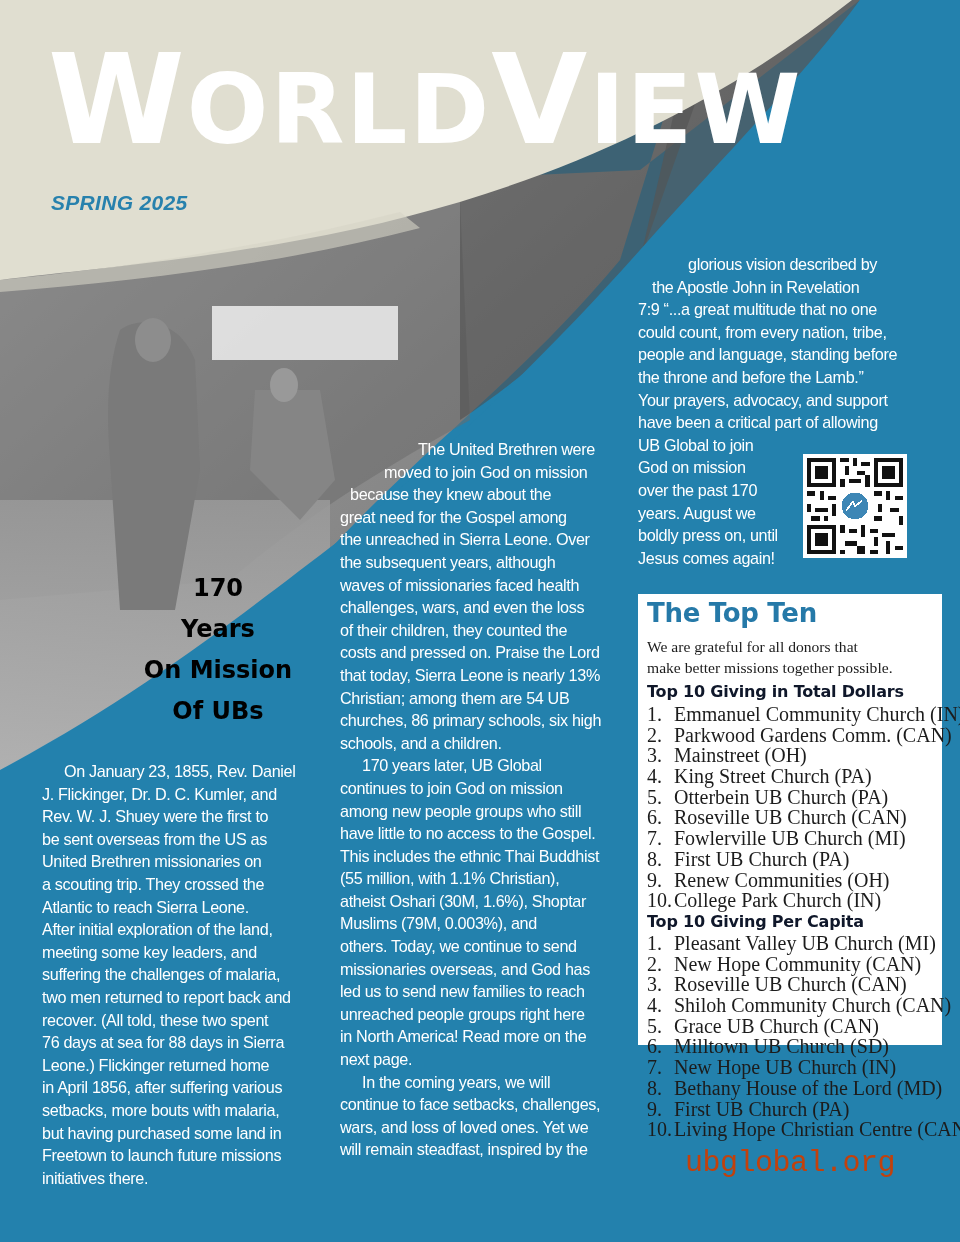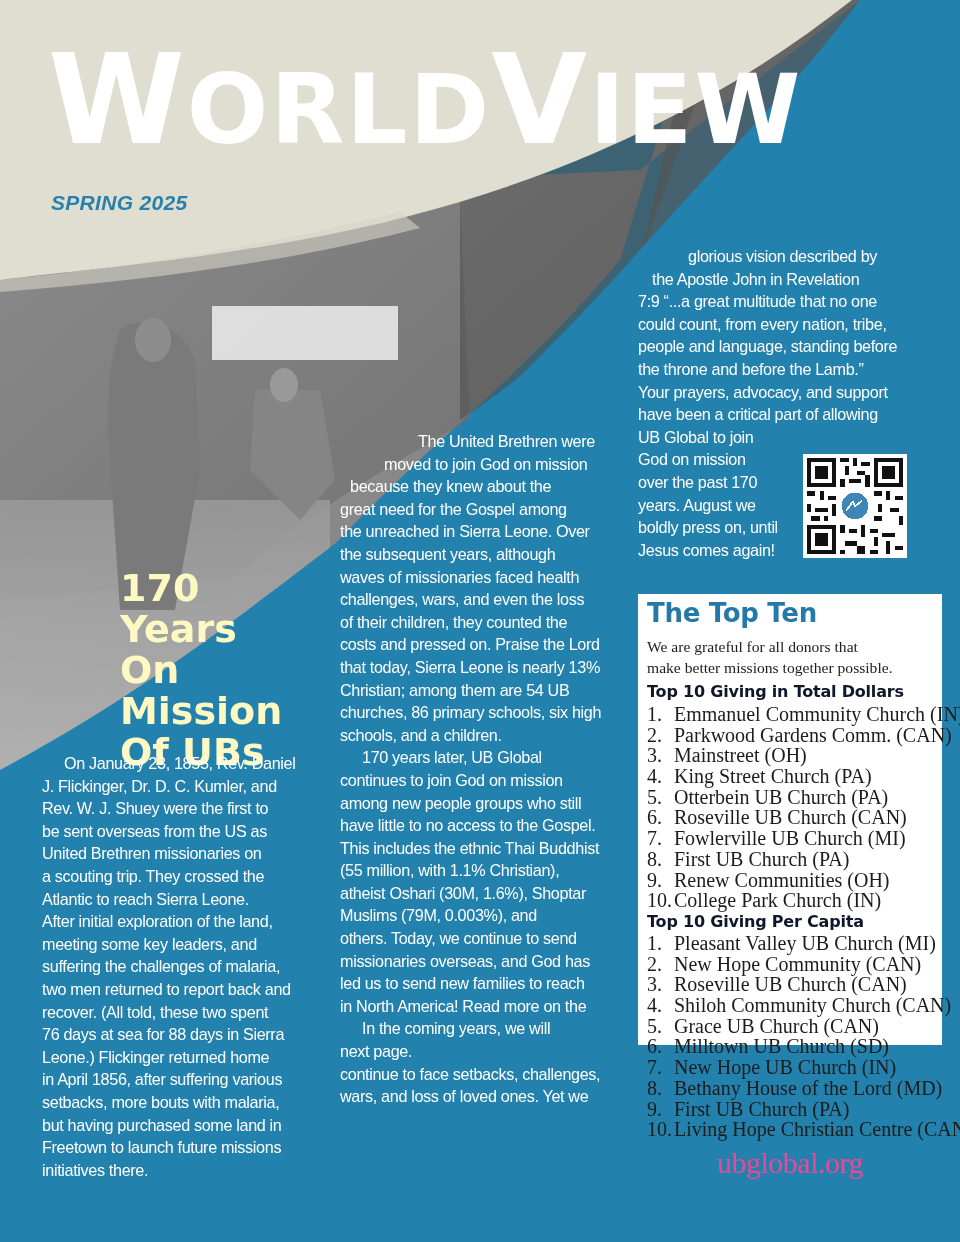--- a/index.html
+++ b/index.html
@@ -2,36 +2,36 @@
 <html><head>
   <meta charset="utf-8">
   <style>
     html, body { margin: 0; padding: 0; }
     body { width: 960px; height: 1242px; position: relative; overflow: hidden; background: #2381ad; font-family: "Liberation Sans", sans-serif; }
     .bg-svg { position: absolute; left: 0; top: 0; width: 960px; height: 1242px; }
     .masthead { position: absolute; left: 48px; top: 38px; font-family: "DejaVu Sans", sans-serif; color: #ffffff; font-weight: bold; letter-spacing: 2px; white-space: nowrap; line-height: 1; }
     .masthead .big { font-size: 124px; }
     .masthead .small { font-size: 96px; }
     .issue { position: absolute; left: 51px; top: 191px; color: #2781ad; font-weight: bold; font-size: 21px; font-family: "Liberation Sans", sans-serif; letter-spacing: 0.3px; font-style: italic; }
-    .headline { position: absolute; left: 120px; top: 568px; width: 196px; color: #fef9c3; font-family: "DejaVu Sans", sans-serif; font-weight: bold; font-size: 38px; line-height: 41px; text-align: left; }
+    .headline { position: absolute; left: 120px; top: 568px; width: 196px; color: #000000; font-family: "DejaVu Sans", sans-serif; font-weight: bold; font-size: 24px; line-height: 41px; text-align: center; }
     .headline span { display: block; }
-    .col-text { position: absolute; color: #ffffff; font-size: 16.2px; line-height: 22.6px; letter-spacing: -0.35px; }
+    .col-text { position: absolute; color: #ffffff; font-size: 16.2px; line-height: 22.6px; letter-spacing: -0.35px; margin-top: 8px; }
     .col-text .line { display: block; white-space: nowrap; }
     .col1 { left: 42px; top: 752px; width: 285px; }
     .col2 { left: 340px; top: 430px; width: 285px; }
     .col3 { left: 638px; top: 245px; width: 300px; }
     .qr { position: absolute; left: 803px; top: 454px; width: 104px; height: 104px; background: #fff; }
     .topten { position: absolute; left: 638px; top: 594px; width: 304px; height: 451px; background: #ffffff; }
     .topten .title { position: absolute; left: 9px; top: 4px; font-family: "DejaVu Sans", sans-serif; font-weight: bold; color: #2579a8; font-size: 26px; letter-spacing: -0.3px; }
     .topten .intro { position: absolute; left: 9px; top: 42px; font-family: "Liberation Serif", serif; font-size: 15.6px; line-height: 21px; color: #1c1c1c; }
     .topten .sec-title { position: absolute; left: 9px; font-family: "DejaVu Sans", sans-serif; font-weight: bold; color: #0f172a; font-size: 16px; letter-spacing: -0.2px; }
     .topten ol { position: absolute; left: 9px; margin: 0; padding: 0; list-style: none; font-family: "Liberation Serif", serif; font-size: 20px; color: #1c1c1c; }
     .topten li { height: 20.7px; line-height: 20.7px; white-space: nowrap; }
     .topten li .num { display: inline-block; width: 27px; }
-    .topten .site { position: absolute; left: 0; width: 304px; top: 552px; text-align: center; font-family: Liberation Serif, serif; color: #ec4899; font-size: 30px; letter-spacing: -0.5px; }
+    .topten .site { position: absolute; left: 0; width: 304px; top: 552px; text-align: center; font-family: Liberation Mono, monospace; color: #c2410c; font-size: 30px; letter-spacing: -0.5px; }
   </style>
 </head>
 <body>
 
 <svg class="bg-svg" viewBox="0 0 960 1242" preserveAspectRatio="none">
   <defs>
     <linearGradient id="photoGrad" x1="0" y1="0" x2="1" y2="1">
       <stop offset="0" stop-color="#bdbdbd"></stop>
       <stop offset="0.5" stop-color="#8a8a8a"></stop>
       <stop offset="1" stop-color="#6e6e6e"></stop>
@@ -116,25 +116,27 @@
   <span class="line">continues to join God on mission</span>
   <span class="line">among new people groups who still</span>
   <span class="line">have little to no access to the Gospel.</span>
   <span class="line">This includes the ethnic Thai Buddhist</span>
   <span class="line">(55 million, with 1.1% Christian),</span>
   <span class="line">atheist Oshari (30M, 1.6%), Shoptar</span>
   <span class="line">Muslims (79M, 0.003%), and</span>
   <span class="line">others. Today,  we continue to send</span>
   <span class="line">missionaries overseas, and God has</span>
   <span class="line">led us to send new families to reach</span>
+  <span class="line">unreached people groups right here</span>
   <span class="line">in North America! Read more on the</span>
+  <span class="line">next page.</span>
   <span class="line" style="padding-left:22px">In the coming years, we will</span>
-  <span class="line">next page.</span>
   <span class="line">continue to face setbacks, challenges,</span>
   <span class="line">wars, and loss of loved ones. Yet we</span>
+  <span class="line">will remain steadfast, inspired by the</span>
 </div>
 
 <div class="col-text col3">
   <span class="line" style="padding-left:50px">glorious vision described by</span>
   <span class="line" style="padding-left:14px">the Apostle John in Revelation</span>
   <span class="line">7:9 “...a great multitude that no one</span>
   <span class="line">could count, from every nation, tribe,</span>
   <span class="line">people and language, standing before</span>
   <span class="line">the throne and before the Lamb.”</span>
   <span class="line">Your prayers, advocacy, and support</span>

